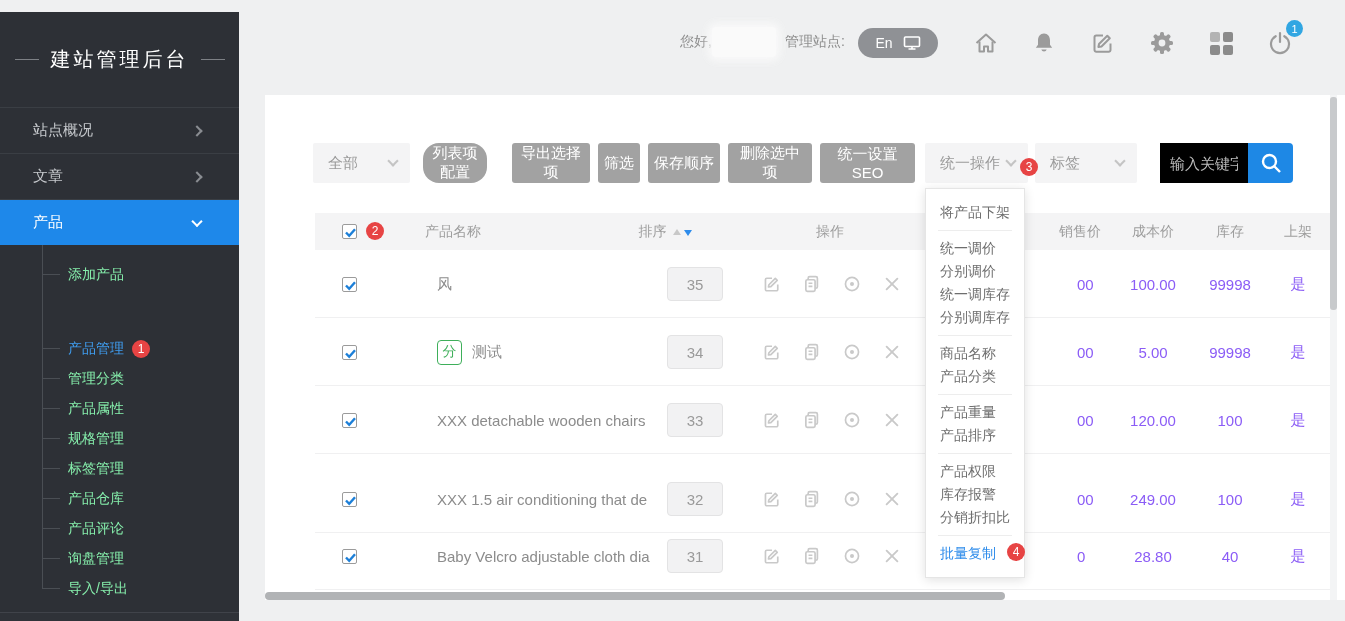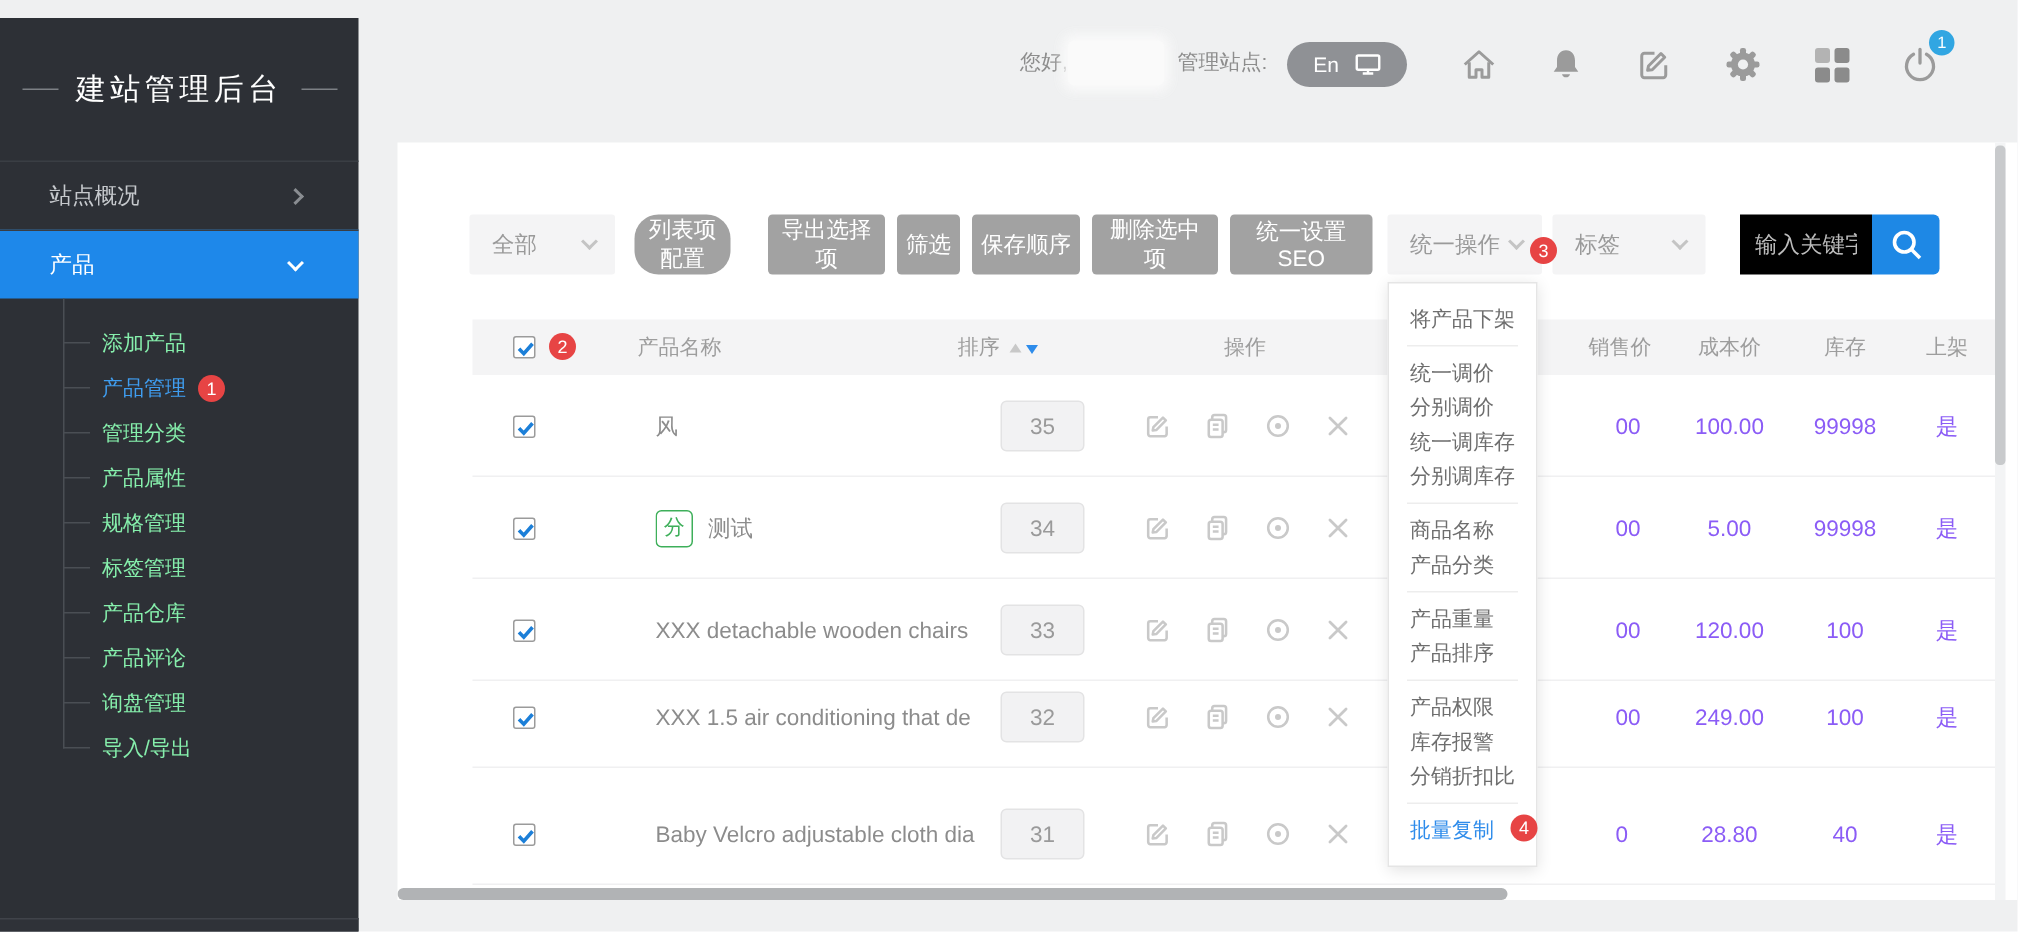--- a/index.html
+++ b/index.html
@@ -16,21 +16,21 @@
   .menu-item { position:relative; height:46px; display:flex; align-items:center; padding-left:33px;
     color:#c6c9cd; font-size:15px; border-top:1px solid #3a3e44; cursor:pointer; }
   .menu-item .chev { position:absolute; right:38px; top:50%; width:8px; height:8px;
     border-right:2px solid #8a8d92; border-top:2px solid #8a8d92; transform:translateY(-50%) rotate(45deg); }
   .menu-item.active { background:#1e88ea; color:#ffffff; }
   .menu-item.active .chev { border-color:#fff; transform:translateY(-70%) rotate(135deg); }
   .submenu { position:relative; padding:14px 0 12px 0; }
   .tree-line { position:absolute; left:42px; top:0; bottom:26px; width:1px; background:#4a4e54; }
   .sub-item { position:relative; height:30px; line-height:30px; padding-left:68px; font-size:14px; color:#86efac; cursor:pointer; white-space:nowrap; }
   .sub-item::before { content:""; position:absolute; left:42px; top:15px; width:18px; height:1px; background:#4a4e54; }
-  .sub-item.active { color:#3f9df0; }
+  .sub-item.active { color:#3f9df0;margin-top:44px; }
   .sub-badge { display:inline-flex; align-items:center; justify-content:center; min-width:18px; height:18px;
     border-radius:9px; background:#e74444; color:#fff; font-size:12px; margin-left:8px; vertical-align:middle; }
   .side-bottom { position:absolute; left:0; bottom:0; width:239px; height:21px; border-top:1px solid #40434a; background:#2f3238; }
   .side-bottom .chev-up { position:absolute; left:186px; top:14px; width:7px; height:7px;
     border-right:2px solid #6b6e74; border-top:2px solid #6b6e74; transform:rotate(-45deg); opacity:.7; }
   
   .topbar { position:absolute; left:239px; top:0; right:0; height:95px; background:#eff0f1; }
   .greeting { position:absolute; left:441px; top:33px; font-size:14px; color:#8d8d8d; }
   .blur-name { position:absolute; left:473px; top:27px; width:64px; height:30px; background:#fafafa;
     border-radius:4px; box-shadow:0 0 8px 4px rgba(250,250,250,.95); }
@@ -101,20 +101,24 @@
   <div class="side-title">
     <span class="dash"></span>
     <span>建站管理后台</span>
     <span class="dash"></span>
   </div>
 
   <div class="menu-item">
     <span>站点概况</span>
     <span class="chev"></span>
   </div>
+  <div class="menu-item">
+    <span>文章</span>
+    <span class="chev"></span>
+  </div>
   <div class="menu-item active">
     <span>产品</span>
     <span class="chev"></span>
   </div>
 
   <div class="submenu">
     <div class="tree-line"></div>
     <div class="sub-item"><span>添加产品</span></div>
     <div class="sub-item active">
       <span>产品管理</span><span class="sub-badge">1</span>
@@ -341,21 +345,21 @@
           <path d="M6 6 L20 20 M20 6 L6 20"></path>
         </svg></span>
     <div class="cell sales">12</div>
     <div class="cell price-frag">00</div>
     <div class="cell" style="left:788px; width:100px;">120.00</div>
     <div class="cell" style="left:865px; width:100px;">100</div>
     <div class="cell" style="left:933px; width:100px;">是</div>
     <div class="cell" style="left:998px; width:100px;">0.00</div>
   </div>
 
-  <div class="trow" style="top:349px;">
+  <div class="trow" style="top:370px;">
     <span class="cb" style="left:27px; top:27px;">
         <svg width="13" height="13" viewBox="0 0 13 13" fill="none" stroke="#1c7fd8" stroke-width="2.4">
           <path d="M2 6.5 L5.2 9.8 L11 3.2"></path>
         </svg>
       </span>
     <div class="cell name-cell">
         <span>XXX 1.5 air conditioning that de</span>
       </div>
     <input class="sort-input" value="32" style="">
     <span class="act-icon" style="left:447px;"><svg width="20" height="20" viewBox="0 0 26 26" fill="none" stroke="#c9c9c9" stroke-width="2.2" stroke-linejoin="round">

